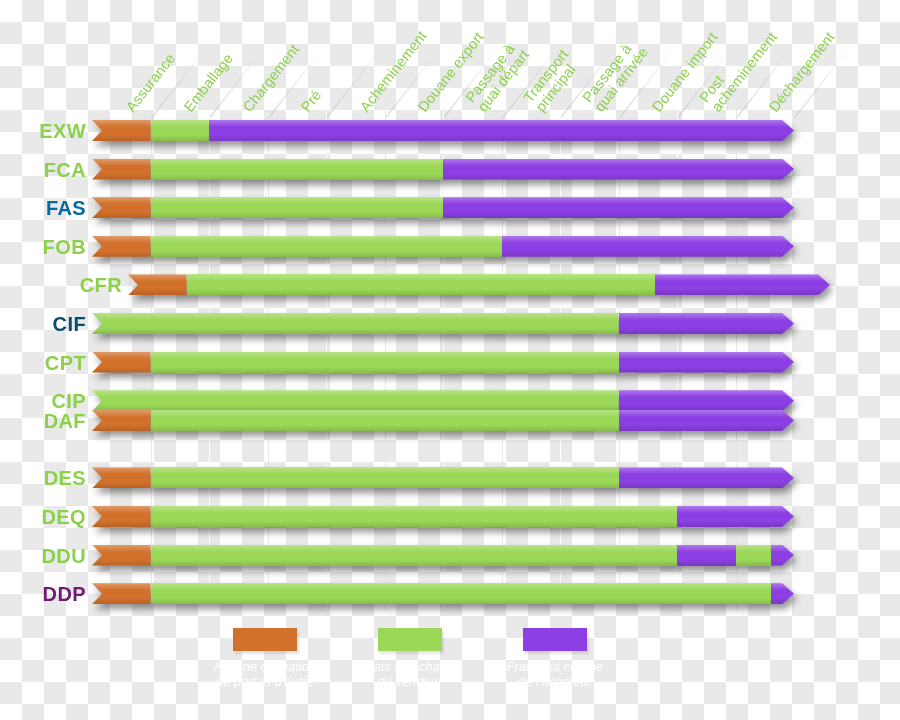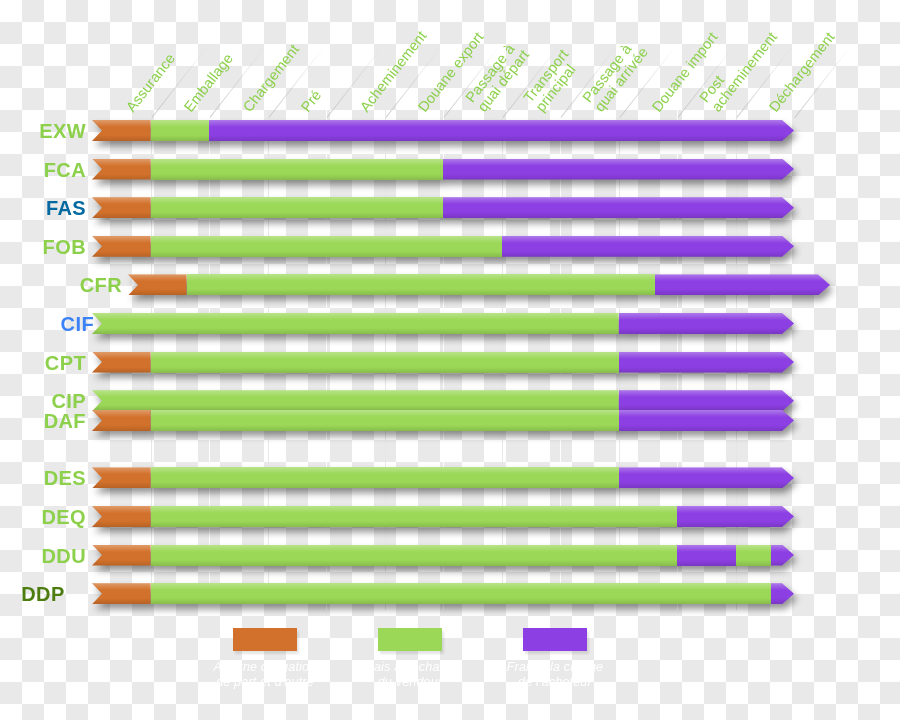--- a/index.html
+++ b/index.html
@@ -218,21 +218,21 @@
           </div>
           <div class="seg" style="left: 58.5px; width: 468px;">
             <div class="fill" style="background: rgb(155, 216, 87);"></div>
           </div>
           <div class="seg last" style="left: 526.5px; width: 175.5px;">
             <div class="fill" style="background: rgb(140, 63, 226);"></div>
           </div>
         </div>
       </div>
       <div class="row" style="top: 309px;">
-        <div class="rowlabel" style="color: #3b82f6; padding-left: 8px;">CIF</div>
+        <div class="rowlabel" style="color: #0c4a6e;">CIF</div>
         <div class="bar">
           <div class="seg first" style="left: 0px; width: 526.5px;">
             <div class="fill" style="background: rgb(155, 216, 87);"></div>
           </div>
           <div class="seg last" style="left: 526.5px; width: 175.5px;">
             <div class="fill" style="background: rgb(140, 63, 226);"></div>
           </div>
         </div>
       </div>
       <div class="row" style="top: 347.6px; text-decoration: underline;">
@@ -316,21 +316,21 @@
           </div>
           <div class="seg" style="left: 643.5px; width: 35.1px;">
             <div class="fill" style="background: rgb(155, 216, 87);"></div>
           </div>
           <div class="seg last" style="left: 678.6px; width: 23.4px;">
             <div class="fill" style="background: rgb(140, 63, 226);"></div>
           </div>
         </div>
       </div>
       <div class="row" style="top: 579.2px;">
-        <div class="rowlabel" style="color: #4d7c0f; text-align: center;">DDP</div>
+        <div class="rowlabel" style="color: #701a75;">DDP</div>
         <div class="bar">
           <div class="seg first" style="left: 0px; width: 58.5px;">
             <div class="fill" style="background: rgb(210, 113, 43);"></div>
           </div>
           <div class="seg" style="left: 58.5px; width: 620.1px;">
             <div class="fill" style="background: rgb(155, 216, 87);"></div>
           </div>
           <div class="seg last" style="left: 678.6px; width: 23.4px;">
             <div class="fill" style="background: rgb(140, 63, 226);"></div>
           </div>

